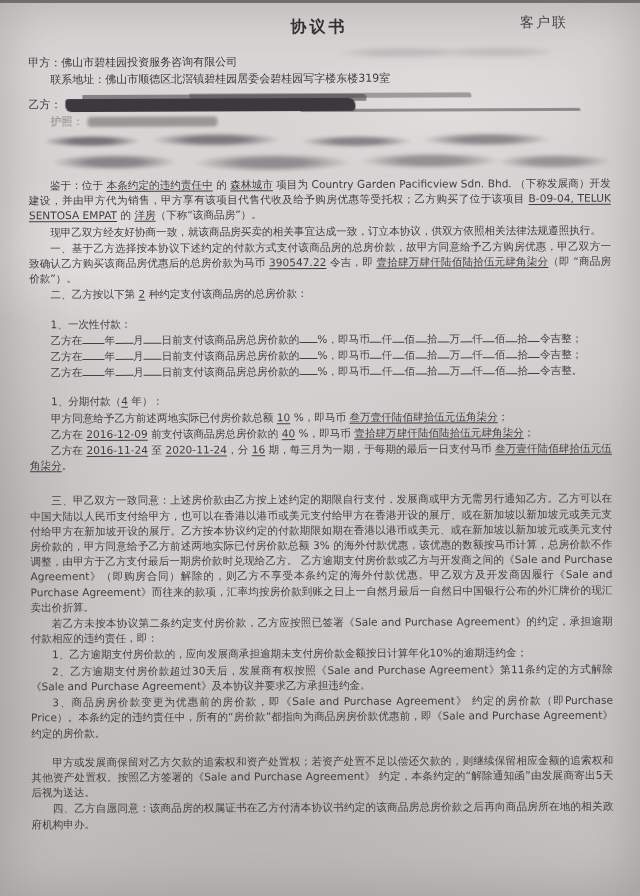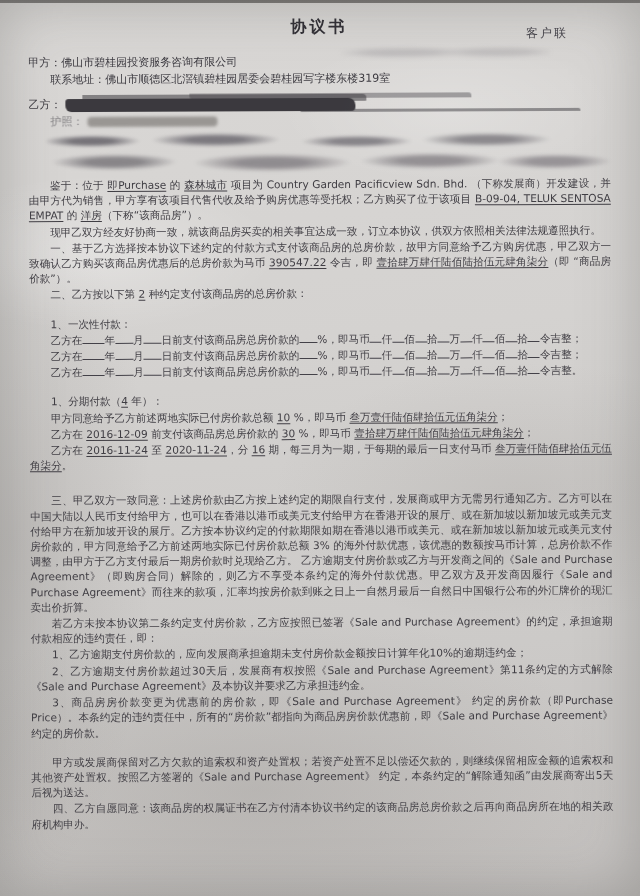--- a/index.html
+++ b/index.html
@@ -20,21 +20,21 @@
       radial-gradient(ellipse 420px 220px at 82% 55%, rgba(118,113,108,.14), transparent 60%),
       radial-gradient(ellipse 520px 260px at 40% 88%, rgba(122,118,113,.20), transparent 70%),
       radial-gradient(ellipse 200px 500px at 2% 60%, rgba(110,106,102,.18), transparent 70%),
       linear-gradient(175deg,#dad8d6 0%,#d4d2d0 38%,#cccac8 72%,#c3c0be 100%);
     box-shadow:inset 0 0 60px rgba(90,88,86,.35);
   }
   .tilt{transform:rotate(-0.25deg);transform-origin:50% 0;}
   .titlebar{position:relative;height:26px;}
   .doc-title{position:absolute;left:0;right:0;top:6px;text-align:center;
     font-size:16px;font-weight:bold;letter-spacing:3px;color:#323036;}
-  .copy-label{position:absolute;right:42px;top:15px;font-size:12px;letter-spacing:2px;color:#45434a;}
+  .copy-label{position:absolute;right:42px;top:4px;font-size:14px;letter-spacing:2px;color:#45434a;}
   .party{margin-top:16px;font-size:11px;line-height:17px;}
   .party-line{white-space:nowrap;}
   .party-indent{padding-left:22px;}
   .blob-dark{display:inline-block;vertical-align:middle;width:290px;height:13px;margin-left:4px;
     background:#26242a;border-radius:3px 7px 4px 6px;filter:blur(.7px);opacity:.88;
     box-shadow:14px -7px 0 -3px rgba(40,38,44,.55), 120px -9px 0 -4px rgba(40,38,44,.4),
                230px 6px 0 -5px rgba(40,38,44,.5);}
   .faint-label{opacity:.55;filter:blur(.4px);}
   .blob-gray{display:inline-block;vertical-align:middle;width:130px;height:10px;margin-left:4px;
     background:#8a8784;border-radius:4px;filter:blur(1.4px);opacity:.8;}
@@ -81,31 +81,31 @@
         <div class="party-line" style="margin-top:8px;">
           <span>乙方：</span><span class="blob-dark"></span>
         </div>
         <div class="party-line party-indent">
           <span class="faint-label">护照：</span><span class="blob-gray"></span>
         </div>
         <div class="smudge-band"></div>
       </div>
 
       <div class="doc-body">
-          <p class="indent"><span>鉴于：位于 </span><span class="u">即Purchase</span><span> 的 </span><span class="u">森林城市</span><span> 项目为 Country Garden Pacificview Sdn. Bhd. （下称发展商）开发建设，并由甲方代为销售，甲方享有该项目代售代收及给予购房优惠等受托权；乙方购买了位于该项目 </span><span class="u">B-09-04, TELUK SENTOSA EMPAT</span><span> 的 </span><span class="u">洋房</span><span>（下称“该商品房”）。</span></p>
+          <p class="indent"><span>鉴于：位于 </span><span class="u">本条约定的违约责任中</span><span> 的 </span><span class="u">森林城市</span><span> 项目为 Country Garden Pacificview Sdn. Bhd. （下称发展商）开发建设，并由甲方代为销售，甲方享有该项目代售代收及给予购房优惠等受托权；乙方购买了位于该项目 </span><span class="u">B-09-04, TELUK SENTOSA EMPAT</span><span> 的 </span><span class="u">洋房</span><span>（下称“该商品房”）。</span></p>
           <p class="indent"><span>现甲乙双方经友好协商一致，就该商品房买卖的相关事宜达成一致，订立本协议，供双方依照相关法律法规遵照执行。</span></p>
           <p class="indent"><span>一、基于乙方选择按本协议下述约定的付款方式支付该商品房的总房价款，故甲方同意给予乙方购房优惠，甲乙双方一致确认乙方购买该商品房优惠后的总房价款为马币 </span><span class="u">390547.22</span><span> 令吉，即 </span><span class="u">壹拾肆万肆仟陆佰陆拾伍元肆角柒分</span><span>（即 “商品房价款”）。</span></p>
           <p class="indent"><span>二、乙方按以下第 </span><span class="u">2</span><span> 种约定支付该商品房的总房价款：</span></p>
           <p class="indent gap"><span>1、一次性付款：</span></p>
           <p class="indent"><span>乙方在</span><span class="blank" style="width: 22px;"></span><span>年</span><span class="blank" style="width: 18px;"></span><span>月</span><span class="blank" style="width: 18px;"></span><span>日前支付该商品房总房价款的</span><span class="blank" style="width: 18px;"></span><span>%，即马币</span><span class="blank" style="width: 12px;"></span><span>仟</span><span class="blank" style="width: 12px;"></span><span>佰</span><span class="blank" style="width: 12px;"></span><span>拾</span><span class="blank" style="width: 12px;"></span><span>万</span><span class="blank" style="width: 12px;"></span><span>仟</span><span class="blank" style="width: 12px;"></span><span>佰</span><span class="blank" style="width: 12px;"></span><span>拾</span><span class="blank" style="width: 12px;"></span><span>令吉整；</span></p>
           <p class="indent"><span>乙方在</span><span class="blank" style="width: 22px;"></span><span>年</span><span class="blank" style="width: 18px;"></span><span>月</span><span class="blank" style="width: 18px;"></span><span>日前支付该商品房总房价款的</span><span class="blank" style="width: 18px;"></span><span>%，即马币</span><span class="blank" style="width: 12px;"></span><span>仟</span><span class="blank" style="width: 12px;"></span><span>佰</span><span class="blank" style="width: 12px;"></span><span>拾</span><span class="blank" style="width: 12px;"></span><span>万</span><span class="blank" style="width: 12px;"></span><span>仟</span><span class="blank" style="width: 12px;"></span><span>佰</span><span class="blank" style="width: 12px;"></span><span>拾</span><span class="blank" style="width: 12px;"></span><span>令吉整；</span></p>
           <p class="indent"><span>乙方在</span><span class="blank" style="width: 22px;"></span><span>年</span><span class="blank" style="width: 18px;"></span><span>月</span><span class="blank" style="width: 18px;"></span><span>日前支付该商品房总房价款的</span><span class="blank" style="width: 18px;"></span><span>%，即马币</span><span class="blank" style="width: 12px;"></span><span>仟</span><span class="blank" style="width: 12px;"></span><span>佰</span><span class="blank" style="width: 12px;"></span><span>拾</span><span class="blank" style="width: 12px;"></span><span>万</span><span class="blank" style="width: 12px;"></span><span>仟</span><span class="blank" style="width: 12px;"></span><span>佰</span><span class="blank" style="width: 12px;"></span><span>拾</span><span class="blank" style="width: 12px;"></span><span>令吉整。</span></p>
           <p class="indent gap"><span>1、分期付款（</span><span class="u">4</span><span> 年）：</span></p>
           <p class="indent"><span>甲方同意给予乙方前述两地实际已付房价款总额 </span><span class="u">10</span><span> %，即马币 </span><span class="u">叁万壹仟陆佰肆拾伍元伍角柒分</span><span>；</span></p>
-          <p class="indent"><span>乙方在 </span><span class="u">2016-12-09</span><span> 前支付该商品房总房价款的 </span><span class="u">30</span><span> %，即马币 </span><span class="u">壹拾肆万肆仟陆佰陆拾伍元肆角柒分</span><span>；</span></p>
+          <p class="indent"><span>乙方在 </span><span class="u">2016-12-09</span><span> 前支付该商品房总房价款的 </span><span class="u">40</span><span> %，即马币 </span><span class="u">壹拾肆万肆仟陆佰陆拾伍元肆角柒分</span><span>；</span></p>
           <p class="indent"><span>乙方在 </span><span class="u">2016-11-24</span><span> 至 </span><span class="u">2020-11-24</span><span>，分 </span><span class="u">16</span><span> 期，每三月为一期，于每期的最后一日支付马币 </span><span class="u">叁万壹仟陆佰肆拾伍元伍角柒分</span><span>。</span></p>
           <p class="indent gap-lg"><span>三、甲乙双方一致同意：上述房价款由乙方按上述约定的期限自行支付，发展商或甲方无需另行通知乙方。乙方可以在中国大陆以人民币支付给甲方，也可以在香港以港币或美元支付给甲方在香港开设的展厅、或在新加坡以新加坡元或美元支付给甲方在新加坡开设的展厅。乙方按本协议约定的付款期限如期在香港以港币或美元、或在新加坡以新加坡元或美元支付房价款的，甲方同意给予乙方前述两地实际已付房价款总额 3% 的海外付款优惠，该优惠的数额按马币计算，总房价款不作调整，由甲方于乙方支付最后一期房价款时兑现给乙方。 乙方逾期支付房价款或乙方与开发商之间的《Sale and Purchase Agreement》（即购房合同）解除的，则乙方不享受本条约定的海外付款优惠。甲乙双方及开发商因履行《Sale and Purchase Agreement》而往来的款项，汇率均按房价款到账之日上一自然月最后一自然日中国银行公布的外汇牌价的现汇卖出价折算。</span></p>
           <p class="indent"><span>若乙方未按本协议第二条约定支付房价款，乙方应按照已签署《Sale and Purchase Agreement》的约定，承担逾期付款相应的违约责任，即：</span></p>
           <p class="indent"><span>1、乙方逾期支付房价款的，应向发展商承担逾期未支付房价款金额按日计算年化10%的逾期违约金；</span></p>
           <p class="indent"><span>2、乙方逾期支付房价款超过30天后，发展商有权按照《Sale and Purchase Agreement》第11条约定的方式解除《Sale and Purchase Agreement》及本协议并要求乙方承担违约金。</span></p>
           <p class="indent"><span>3、商品房房价款变更为优惠前的房价款，即《Sale and Purchase Agreement》 约定的房价款（即Purchase Price）。本条约定的违约责任中，所有的“房价款”都指向为商品房房价款优惠前，即《Sale and Purchase Agreement》约定的房价款。</span></p>
           <p class="indent gap"><span>甲方或发展商保留对乙方欠款的追索权和资产处置权；若资产处置不足以偿还欠款的，则继续保留相应金额的追索权和其他资产处置权。按照乙方签署的《Sale and Purchase Agreement》 约定，本条约定的“解除通知函”由发展商寄出5天后视为送达。</span></p>
           <p class="indent"><span>四、乙方自愿同意：该商品房的权属证书在乙方付清本协议书约定的该商品房总房价款之后再向商品房所在地的相关政府机构申办。</span></p>
         </div>
     </div>

